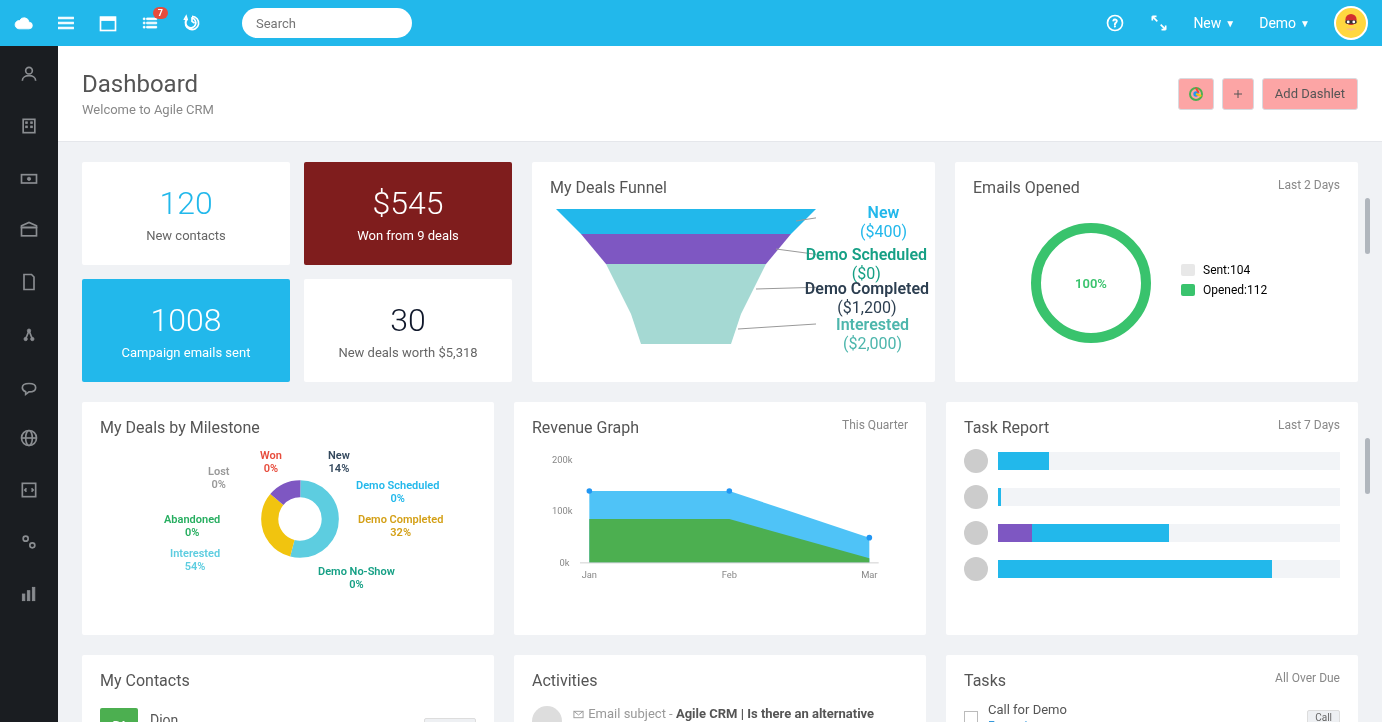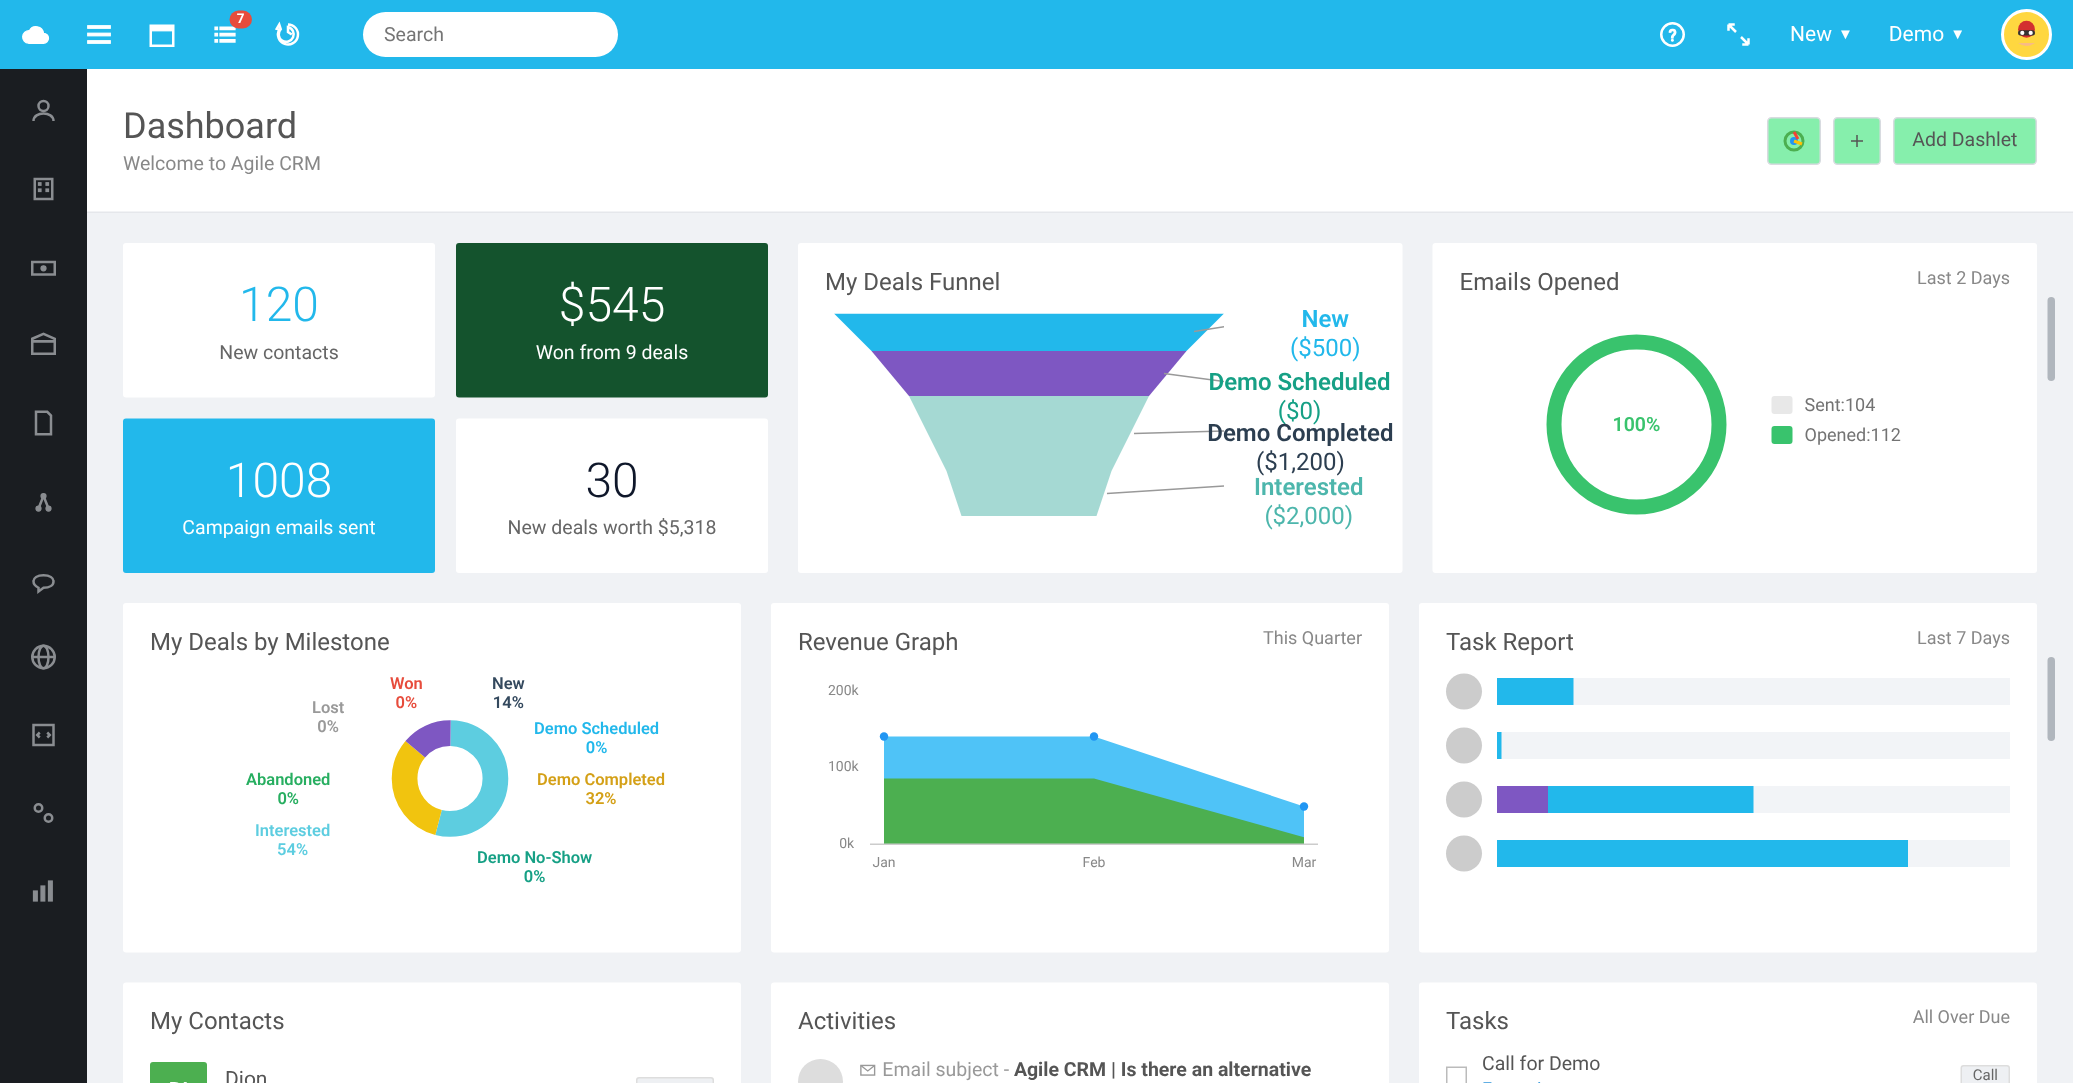--- a/index.html
+++ b/index.html
@@ -18,48 +18,48 @@
 .avatar svg { width: 28px; height: 28px; }
 
 .sidebar { position: fixed; left: 0; top: 46px; bottom: 0; width: 58px; background: #1a1d21; display: flex; flex-direction: column; align-items: center; padding-top: 18px; gap: 32px; z-index: 5; }
 .sidebar .sb-item { width: 20px; height: 20px; fill: #8a8d91; stroke: #8a8d91; cursor: pointer; }
 
 .main { margin-left: 58px; padding: 0; }
 .page-head { background: #fff; padding: 24px 24px; display: flex; align-items: center; border-bottom: 1px solid #e5e7eb; }
 .page-head h1 { font-size: 24px; font-weight: 400; color: #555; }
 .page-head .sub { font-size: 13px; color: #888; margin-top: 4px; }
 .page-head .actions { margin-left: auto; display: flex; gap: 8px; }
-.btn { border: 1px solid #d8dbe0; background: #86efac; color: #555; font-size: 13px; padding: 7px 12px; border-radius: 3px; cursor: pointer; display: flex; align-items: center; gap: 6px; }
+.btn { border: 1px solid #d8dbe0; background: #fca5a5; color: #555; font-size: 13px; padding: 7px 12px; border-radius: 3px; cursor: pointer; display: flex; align-items: center; gap: 6px; }
 .btn.icon-only { padding: 7px 9px; }
 
 .content { padding: 20px 24px; display: flex; flex-direction: column; gap: 20px; }
 .row { display: flex; gap: 20px; }
 .col-stats { width: 430px; display: grid; grid-template-columns: 1fr 1fr; gap: 14px; }
 .stat-card { background: #fff; border-radius: 2px; padding: 22px 10px; text-align: center; min-height: 96px; display: flex; flex-direction: column; justify-content: center; }
 .stat-card.teal-text .val { color: #22b8eb; }
 .stat-card .val { font-size: 32px; font-weight: 300; color: #0f172a; }
 .stat-card .lbl { font-size: 13px; color: #666; margin-top: 6px; }
-.stat-card.purple { background: #14532d; color: #fff; }
+.stat-card.purple { background: #7f1d1d; color: #fff; }
 .stat-card.purple .val, .stat-card.purple .lbl { color: #fff; }
 .stat-card.teal { background: #22b8eb; color: #fff; }
 .stat-card.teal .val, .stat-card.teal .lbl { color: #fff; }
 
 .card { background: #fff; border-radius: 2px; padding: 16px 18px; flex: 1; position: relative; }
 .card-head { display: flex; align-items: flex-start; margin-bottom: 12px; }
 .card-title { font-size: 16px; font-weight: 400; color: #555; }
 .card-head .meta { margin-left: auto; font-size: 12px; color: #888; }
 .f-lbl { position: absolute; font-weight: 600; text-align: center; }
 .f-lbl .amt { display: block; font-weight: 400; }
 
 
 .donut-wrap { display: flex; align-items: center; gap: 30px; padding: 14px 8px; }
 .donut { position: relative; width: 120px; height: 120px; margin-left: 50px; }
 .donut-ring { width: 120px; height: 120px; border-radius: 50%; border: 10px solid #39c36d; }
 .donut-center { position: absolute; inset: 0; display: flex; align-items: center; justify-content: center; font-size: 13px; font-weight: 600; color: #39c36d; }
-.legend { font-size: 12px; color: #737373; }
+.legend { font-size: 12px; color: #000000; }
 .legend-row { display: flex; align-items: center; gap: 8px; margin-bottom: 6px; }
 .sw { width: 14px; height: 12px; border-radius: 2px; }
 
 
 .milestone-wrap { position: relative; height: 170px; }
 .milestone-svg { position: absolute; left: 160px; top: 30px; }
 .m-lbl { position: absolute; font-size: 11px; font-weight: 600; text-align: center; }
 .rev-svg { width: 100%; height: 140px; }
 .axis-lbl { font-size: 10px; fill: #888; }
 
@@ -282,21 +282,21 @@
             <polygon points="25,25 235,25 210,55 50,55" fill="#7e57c2"></polygon>
             <polygon points="50,55 210,55 185,105 75,105" fill="#a5d9d3"></polygon>
             <polygon points="75,105 185,105 175,135 85,135" fill="#a5d9d3"></polygon>
             <line x1="240" y1="12" x2="285" y2="5" stroke="#999" stroke-width="1"></line>
             <line x1="220" y1="40" x2="280" y2="48" stroke="#999" stroke-width="1"></line>
             <line x1="200" y1="80" x2="270" y2="78" stroke="#999" stroke-width="1"></line>
             <line x1="182" y1="120" x2="260" y2="115" stroke="#999" stroke-width="1"></line>
           </svg>
           <div class="f-lbl" style="right:10px; top:-6px; color:#22b8eb;">
             <span>New</span>
-            <span class="amt">($500)</span>
+            <span class="amt">($400)</span>
           </div>
           <div class="f-lbl" style="right:-10px; top:36px; color:#16a085;">
             <span>Demo Scheduled</span>
             <span class="amt">($0)</span>
           </div>
           <div class="f-lbl" style="right:-12px; top:70px; color:#2c3e50;">
             <span>Demo Completed</span>
             <span class="amt">($1,200)</span>
           </div>
           <div class="f-lbl" style="right:8px; top:106px; color:#4db6ac;">

